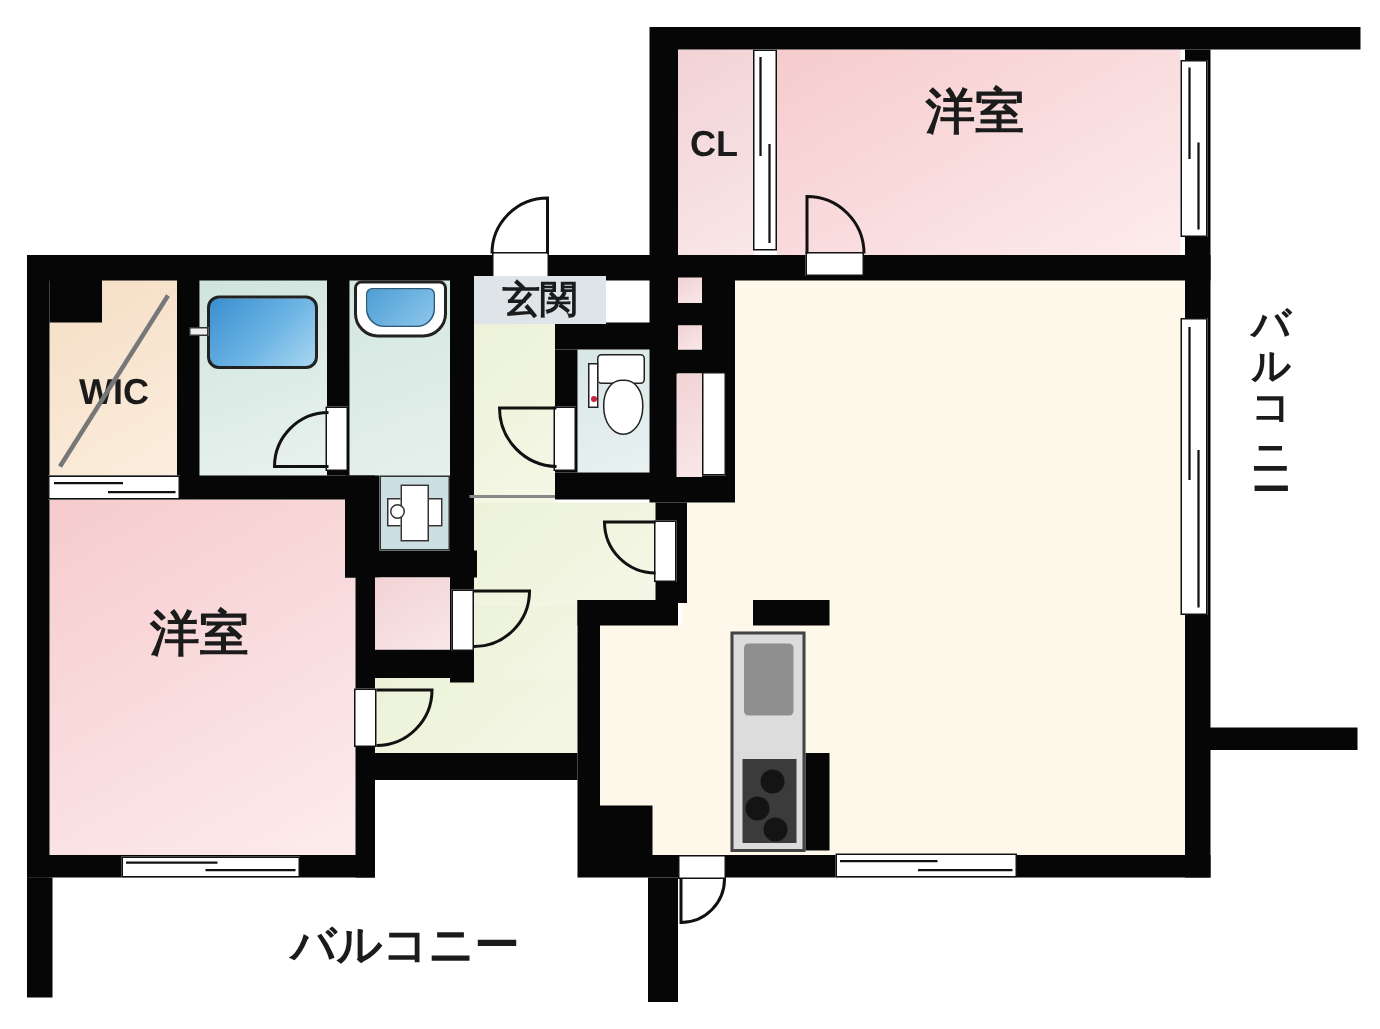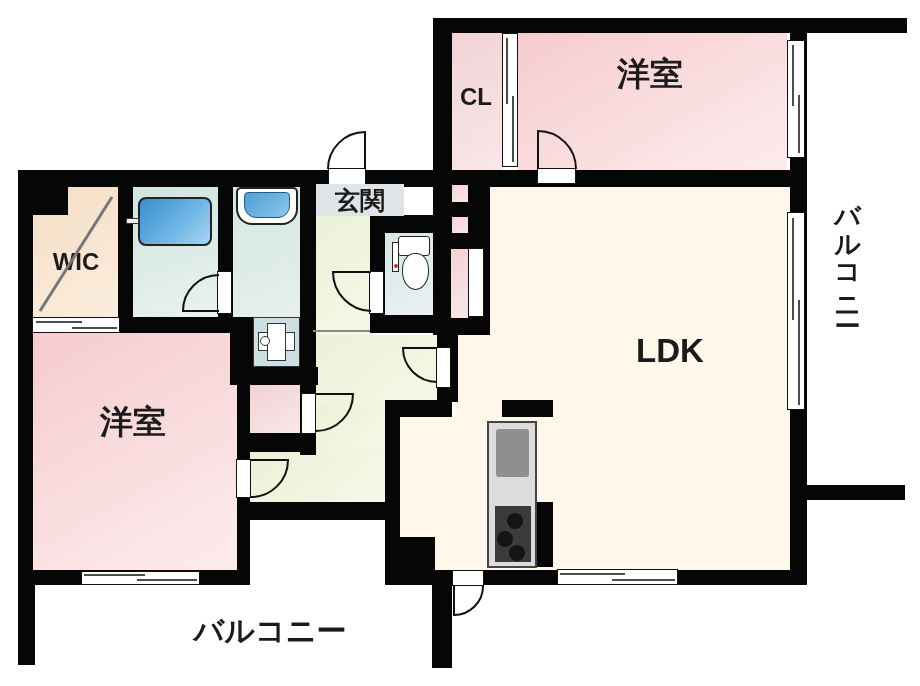--- a/index.html
+++ b/index.html
@@ -116,21 +116,20 @@
   <div class="fix" style="left:496px;top:429px;width:33px;height:48px;background:#8f8f8f;border-radius:3px;"></div>
   <div class="fix" style="left:495px;top:506px;width:36px;height:56px;background:#3b3b3b;"></div>
   <div class="fix" style="left:507px;top:513px;width:16px;height:16px;background:#141414;border-radius:50%;"></div>
   <div class="fix" style="left:497px;top:531px;width:16px;height:16px;background:#141414;border-radius:50%;"></div>
   <div class="fix" style="left:509px;top:545px;width:16px;height:16px;background:#141414;border-radius:50%;"></div>
 
   <div class="lbl" style="left:555px;top:55px;width:190px;font-size:33px;">
     <div>洋室</div>
   </div>
   <div class="lbl" style="left:570px;top:332px;width:200px;font-size:33px;">
-    <div>LDK</div>
   </div>
   <div class="lbl" style="left:38px;top:403px;width:190px;font-size:33px;">
     <div>洋室</div>
   </div>
   <div class="lbl" style="left:36px;top:248px;width:80px;font-size:24px;">WIC</div>
   <div class="lbl" style="left:450px;top:83px;width:52px;font-size:24px;">CL</div>
   <div class="lbl" style="left:316px;top:184px;width:88px;height:32px;font-size:25px;line-height:32px;background:#dee4e8;">玄関</div>
   <div class="lbl" style="left:140px;top:614px;width:260px;font-size:30px;">バルコニー</div>
   <div class="lbl" style="left:826px;top:160px;width:36px;height:180px;font-size:26px;writing-mode:vertical-rl;letter-spacing:2px;">バルコニー</div>
 

